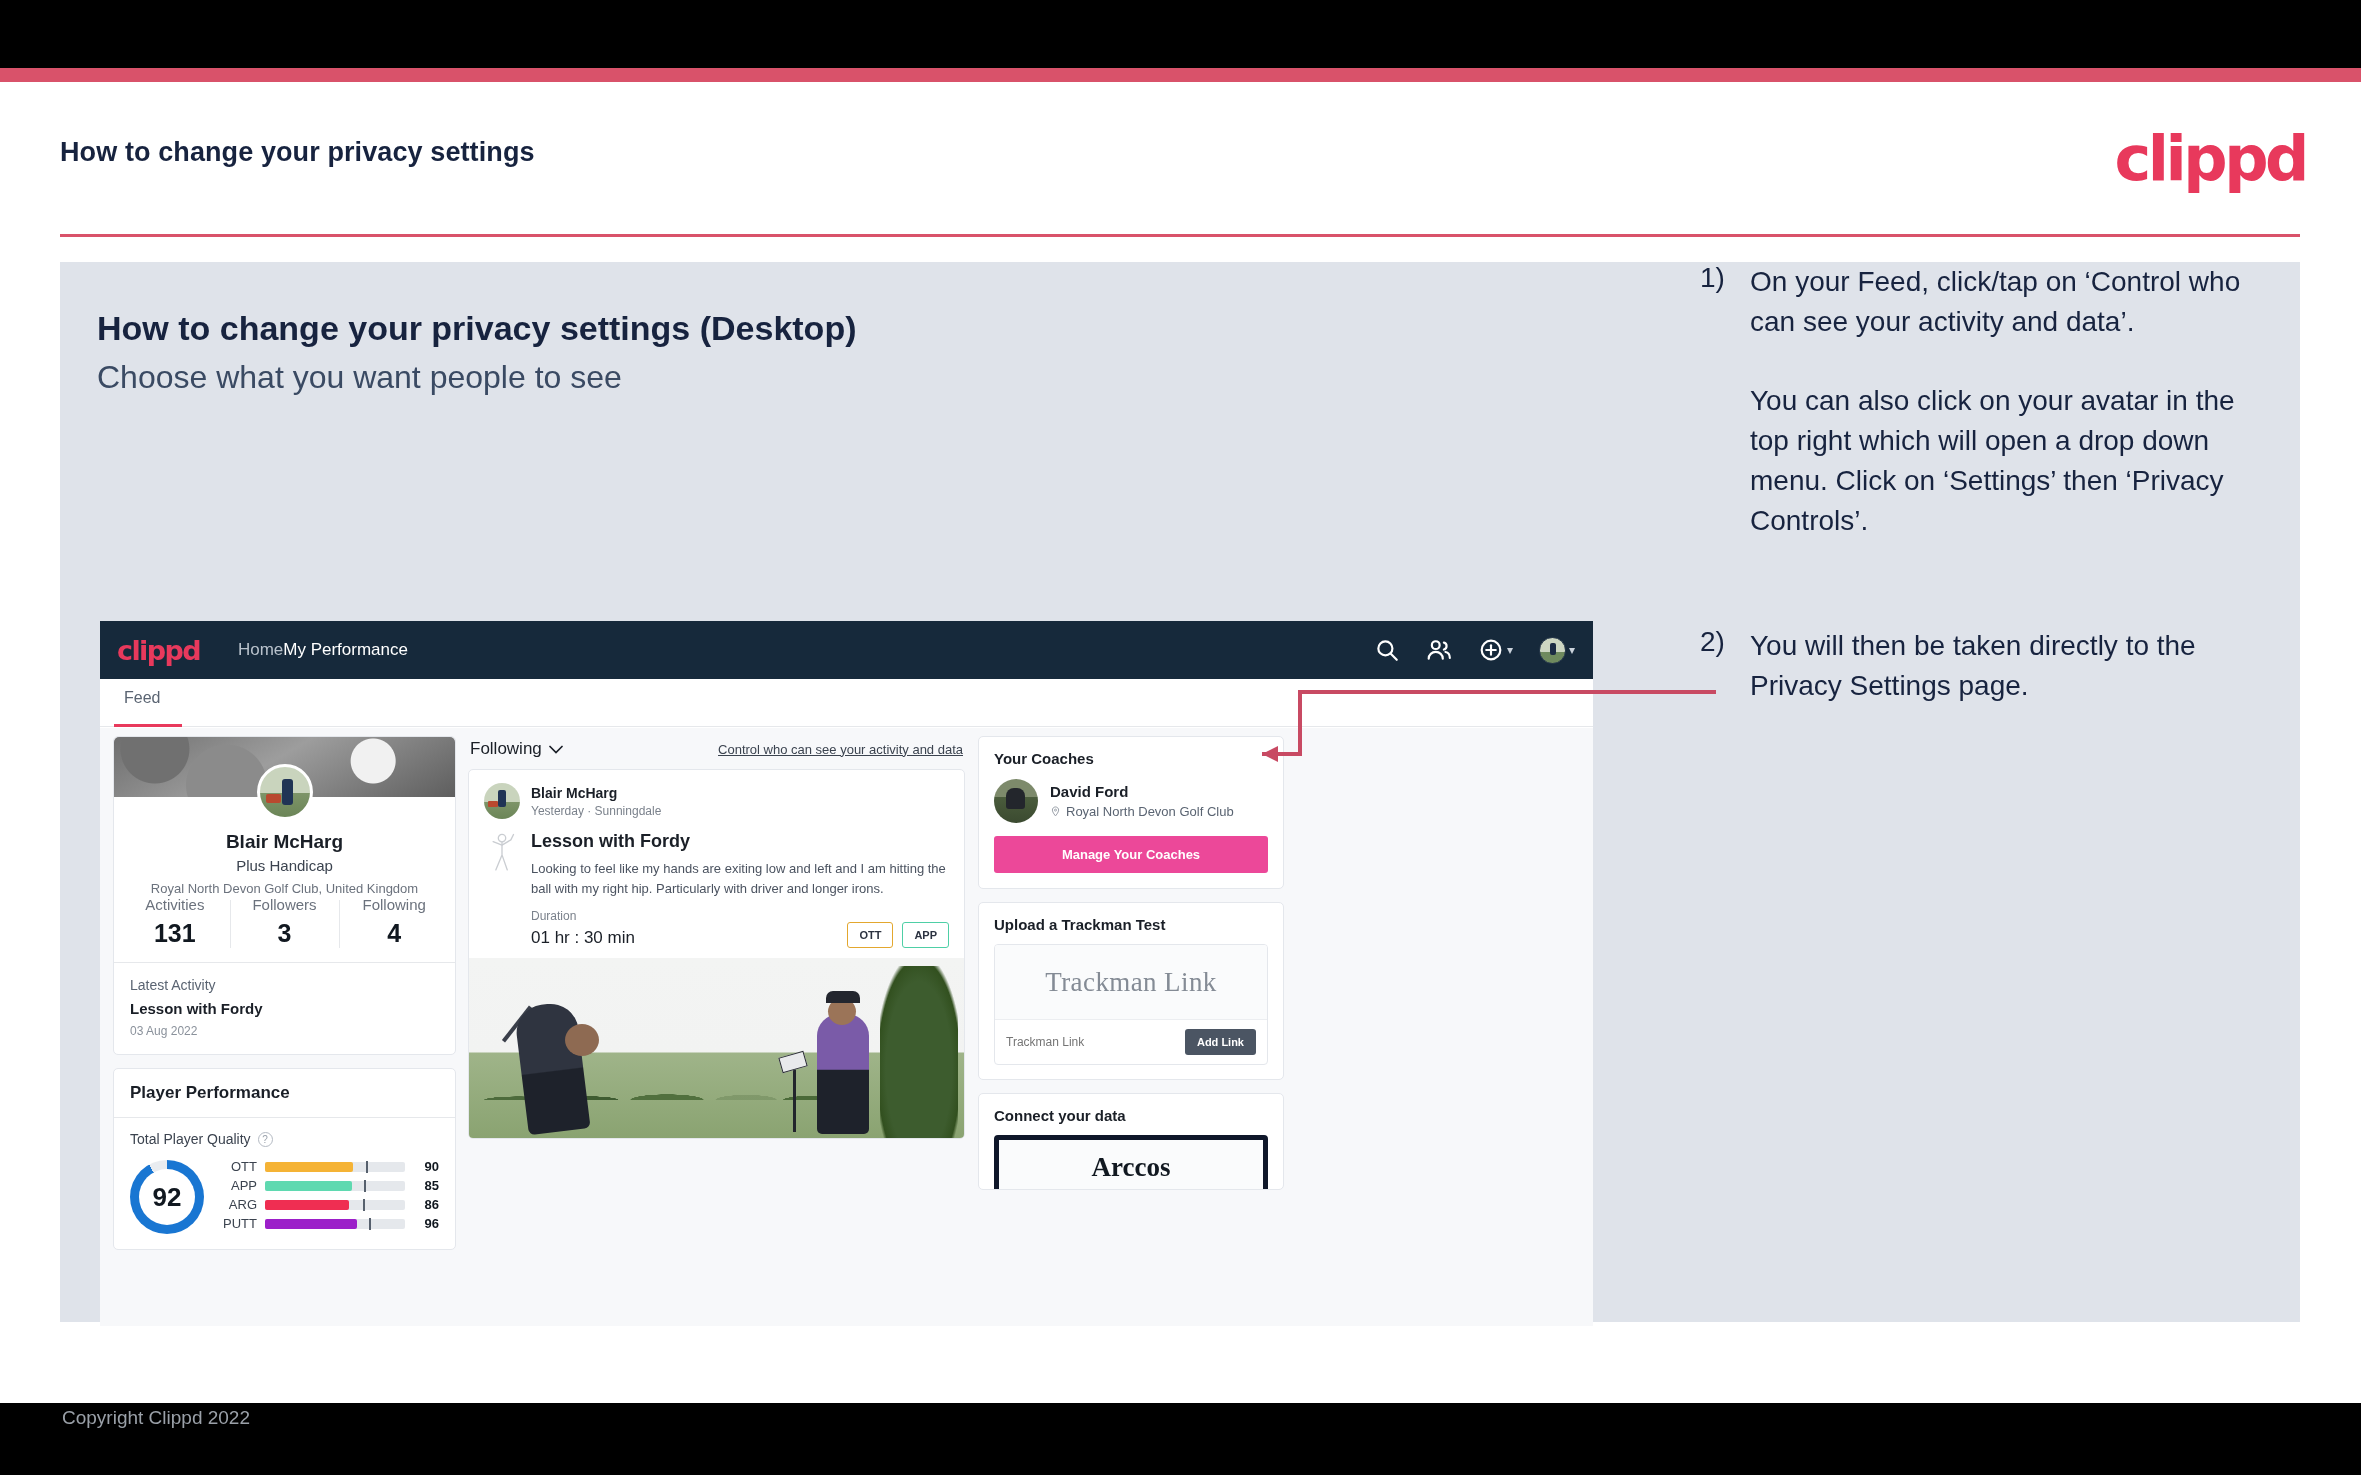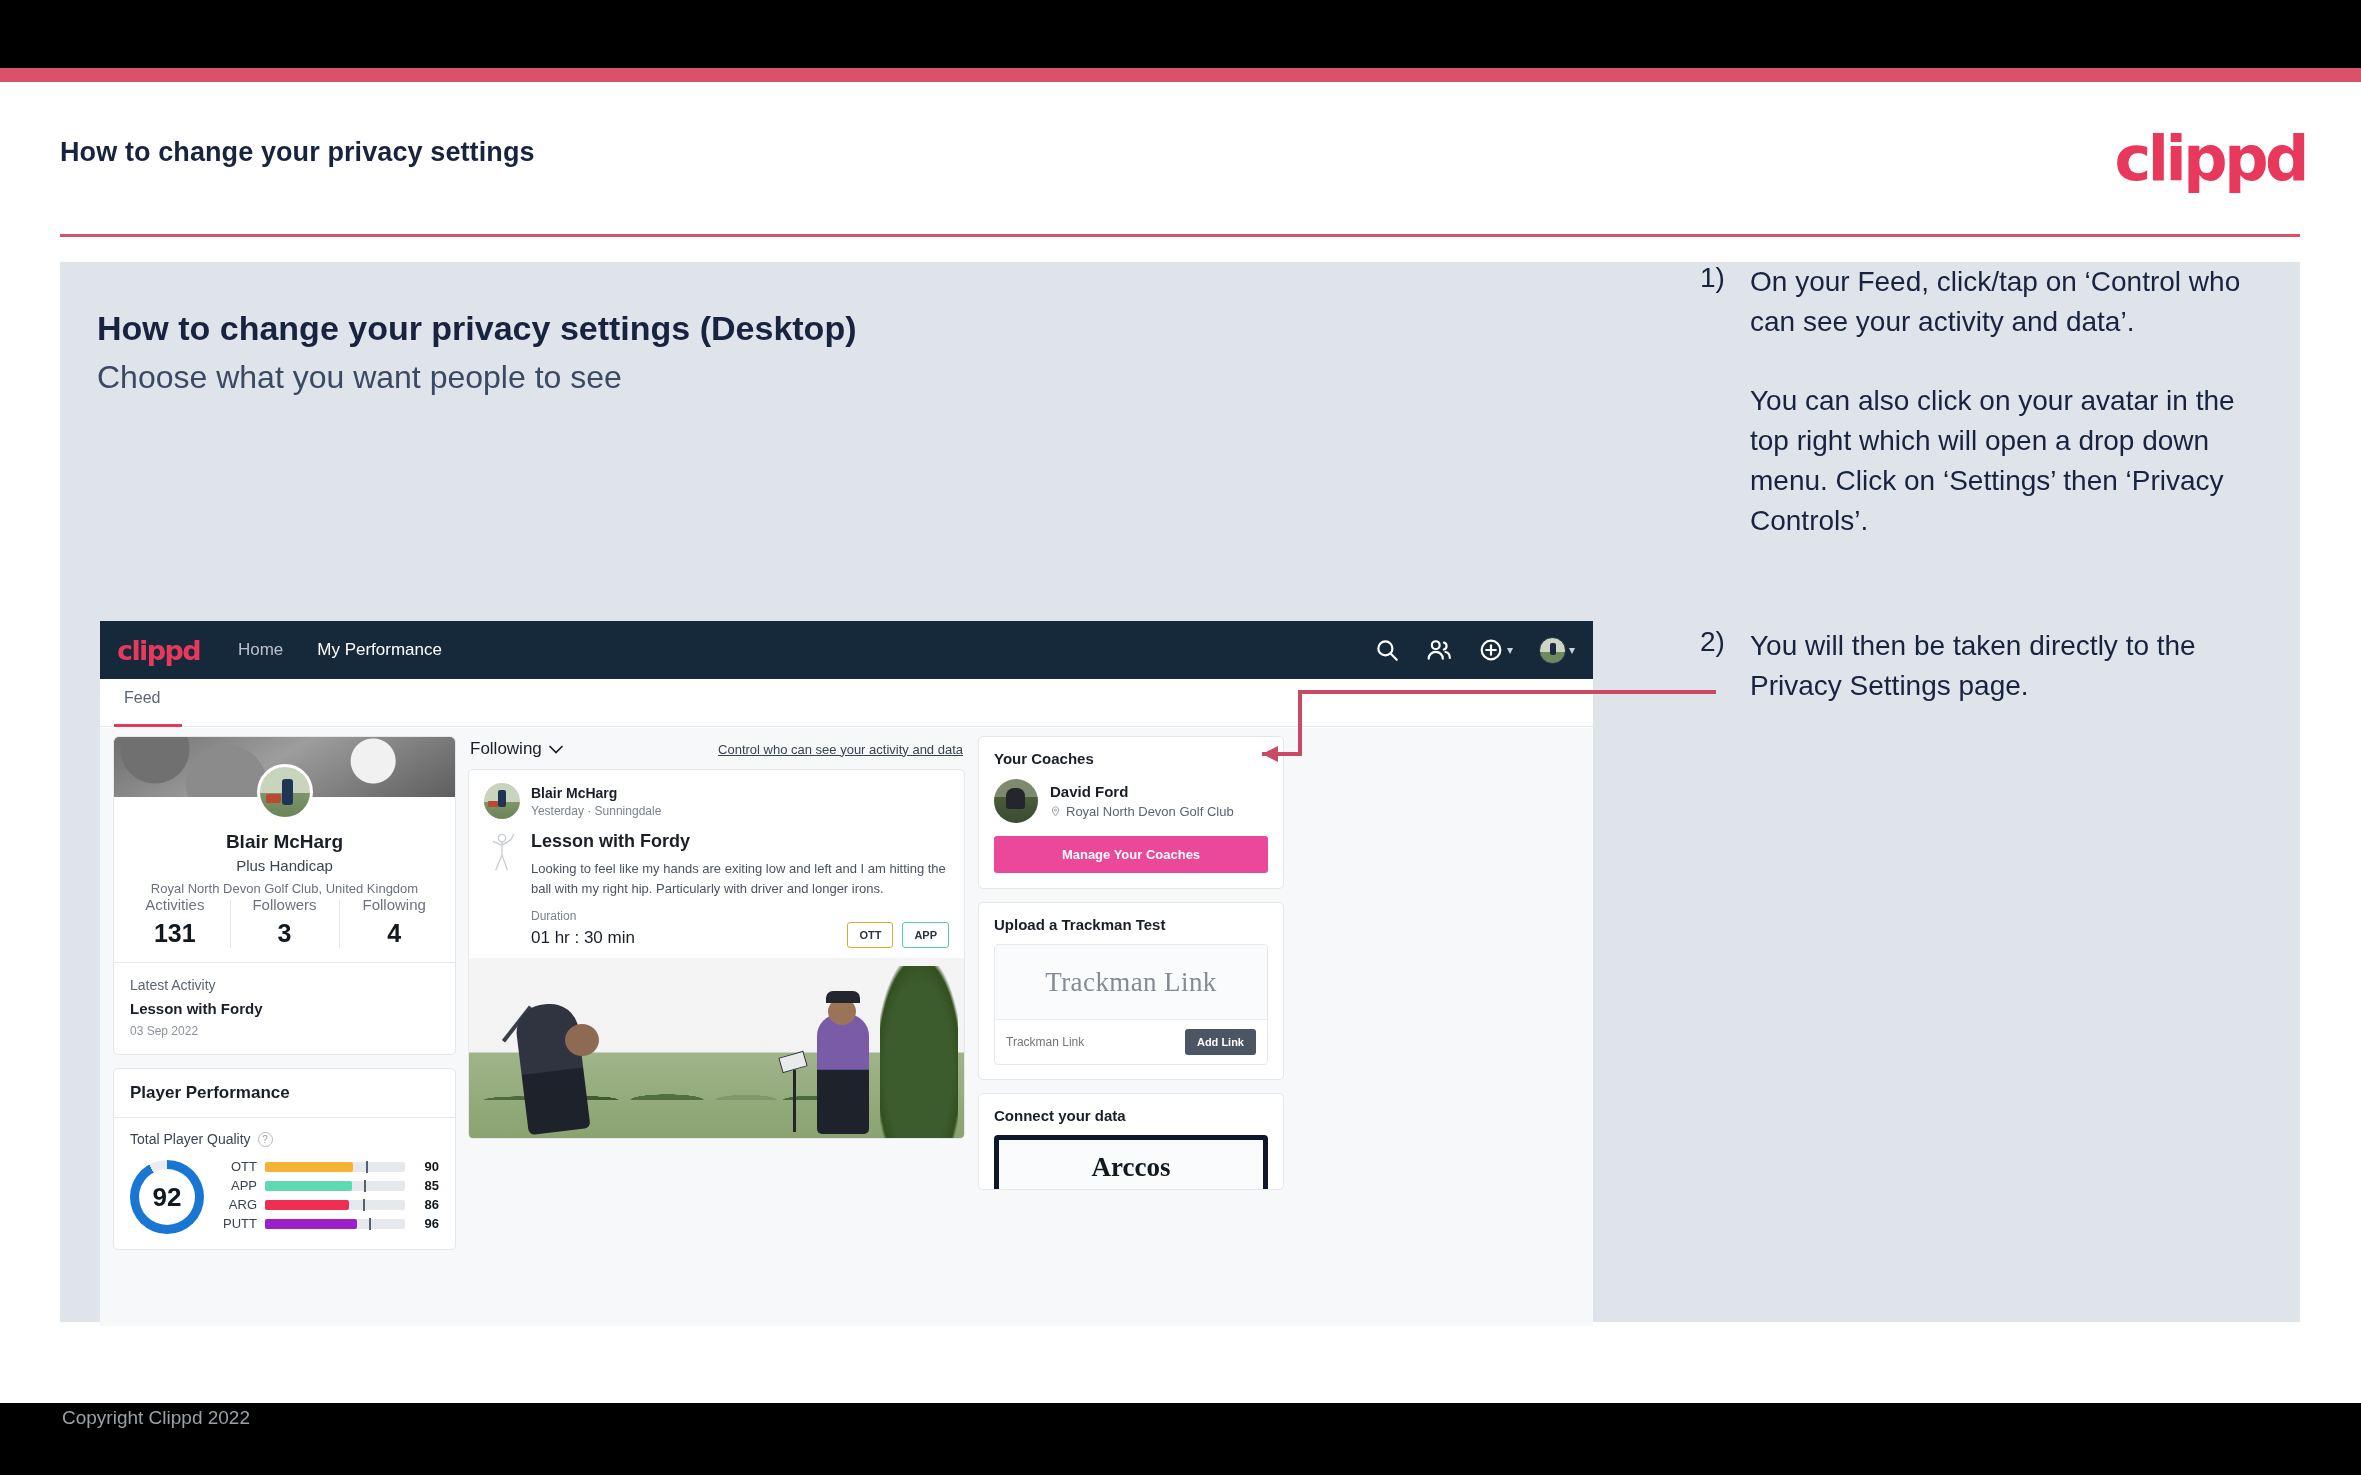--- a/index.html
+++ b/index.html
@@ -57,21 +57,21 @@
     background:#fff; overflow:hidden;
   }
   .navbar {
     position:absolute; left:0; top:0; width:1493px; height:58px;
     background:#16293b; display:flex; align-items:center;
   }
   .nav-logo {
     margin-left:17px; font-size:27px; font-weight:800; color:#e8395c;
     letter-spacing:-1.6px; font-family:"DejaVu Sans", sans-serif;
   }
-  .nav-links { display:flex; margin-left:38px; gap:34px; }
+  .nav-links { display:flex; margin-left:38px; }
   .nav-link { font-size:17px; color:#b9c2cc; }
   .nav-link.active { color:#fff; }
   .nav-right {
     margin-left:auto; margin-right:18px; display:flex; align-items:center; gap:26px;
   }
   .nav-ico { width:26px; height:26px; display:block; }
   .nav-ico path, .nav-ico circle, .nav-ico line { stroke:#fff; }
   .chev { font-size:12px; color:#cbd3dc; margin-left:3px; }
   .avatar-nav {
     width:27px; height:27px; border-radius:50%;
@@ -351,21 +351,21 @@
               </div>
               <div class="stat">
                 <div class="stat-label">Following</div>
                 <div class="stat-value">4</div>
               </div>
             </div>
             <div class="divider"></div>
             <div class="latest">
               <div class="latest-h">Latest Activity</div>
               <div class="latest-t">Lesson with Fordy</div>
-              <div class="latest-d">03 Sep 2022</div>
+              <div class="latest-d">03 Aug 2022</div>
             </div>
           </div>
 
           <div class="card" style="margin-top:13px;">
             <div class="perf-head">Player Performance</div>
             <div class="perf-body">
               <div class="tpq">
                 <span>Total Player Quality</span>
                 <span class="qmark">?</span>
               </div>

